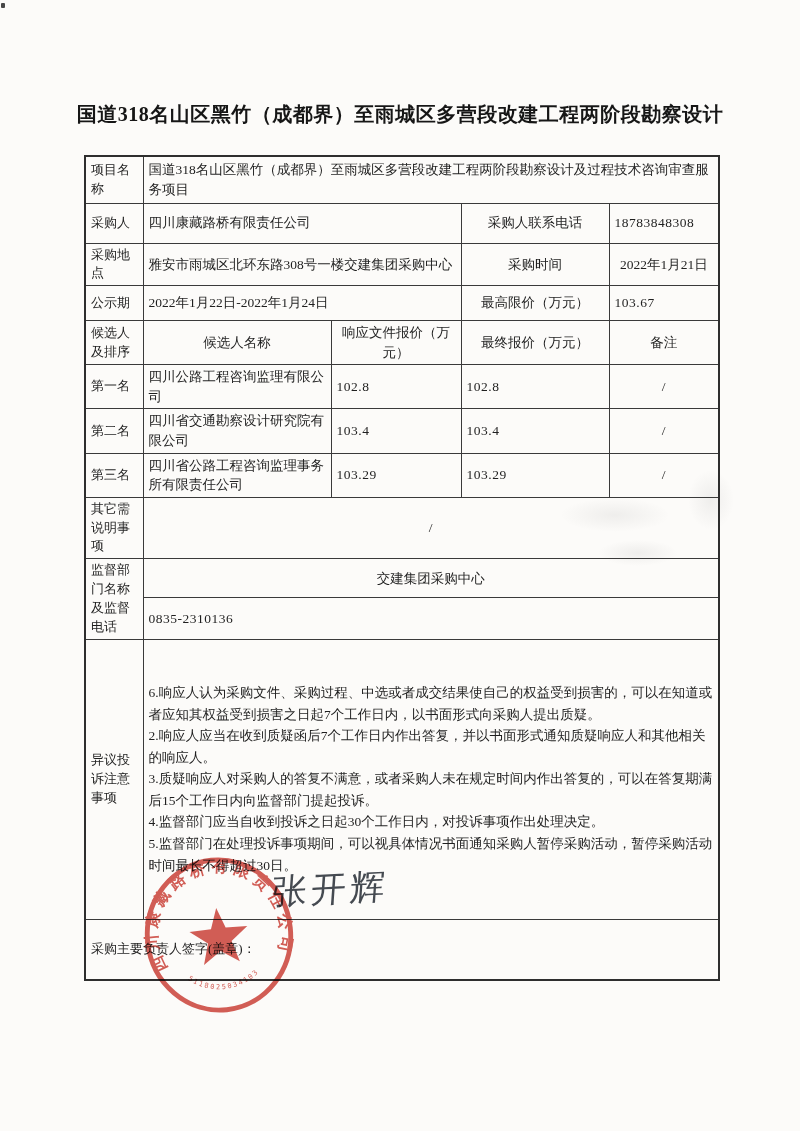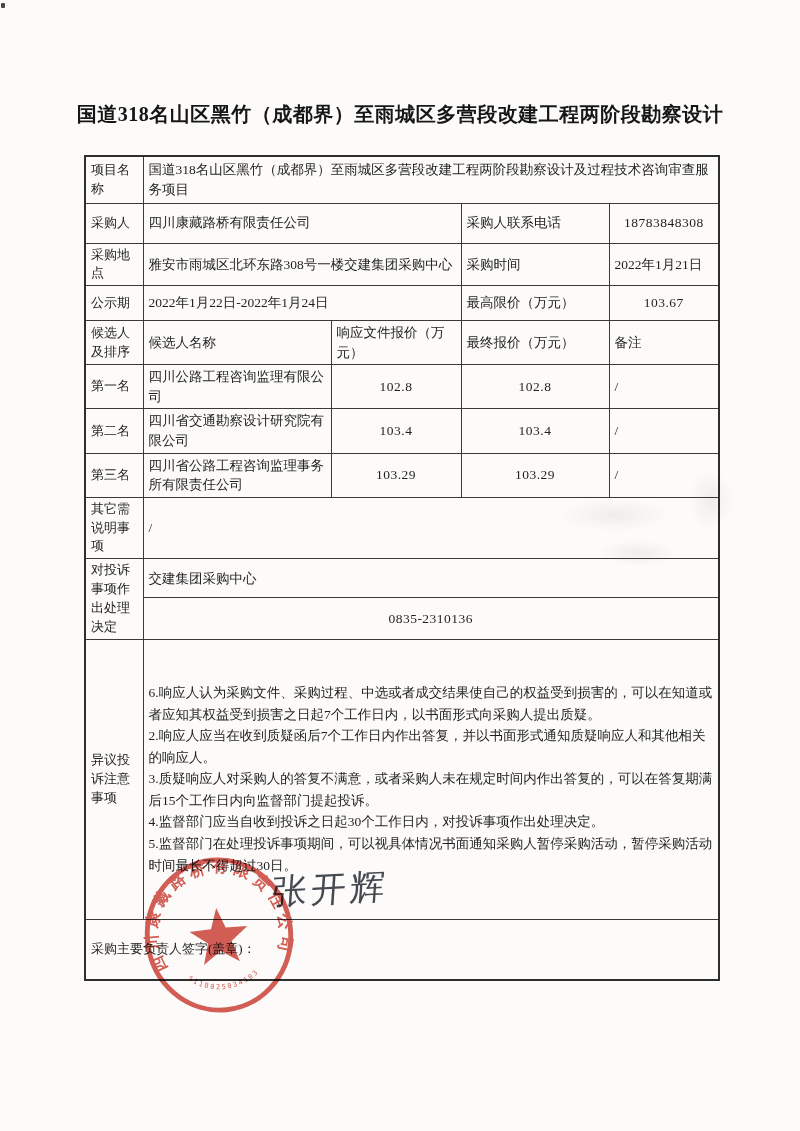--- a/index.html
+++ b/index.html
@@ -18,22 +18,22 @@
     position:absolute;left:84px;top:155px;width:634px;
     border-collapse:collapse;table-layout:fixed;
     font-size:13.5px;border:2px solid #2e2e2e;
   }
   table.main td{
     border:1.6px solid #3a3a3a;
     padding:2px 5px;vertical-align:middle;line-height:1.45;
     word-break:break-all;
   }
   td.lbl{font-size:13px;padding:2px 1px 2px 2px;}
-  td.c{}
-  td.num{text-align:center;letter-spacing:0.5px;}
+  td.c{text-align:center;}
+  td.num{text-align:left;letter-spacing:0.5px;}
   .obj-text{line-height:1.6;font-size:13.5px;}
   .obj-text div{margin:0;}
   .sig-label{font-size:13px;}
   
   .signature{
     position:absolute;left:272px;top:866px;
     font-size:35px;font-weight:500;color:#454a51;
     transform:rotate(-3deg) skewX(-7deg);
     letter-spacing:4px;white-space:nowrap;
   }
@@ -115,21 +115,21 @@
       <td>四川省公路工程咨询监理事务所有限责任公司</td>
       <td class="num">103.29</td>
       <td class="num">103.29</td>
       <td class="c">/</td>
     </tr>
     <tr style="height:31px">
       <td class="lbl">其它需说明事项</td>
       <td colspan="4" class="c">/</td>
     </tr>
     <tr style="height:39px">
-      <td class="lbl" rowspan="2">对投诉事项作出处理决定</td>
+      <td class="lbl" rowspan="2">监督部门名称及监督电话</td>
       <td colspan="4" class="c">交建集团采购中心</td>
     </tr>
     <tr style="height:41px">
       <td colspan="4" class="c num">0835-2310136</td>
     </tr>
     <tr style="height:280px">
       <td class="lbl">异议投诉注意事项</td>
       <td colspan="4">
         <div class="obj-text">
           <div>6.响应人认为采购文件、采购过程、中选或者成交结果使自己的权益受到损害的，可以在知道或者应知其权益受到损害之日起7个工作日内，以书面形式向采购人提出质疑。</div>

